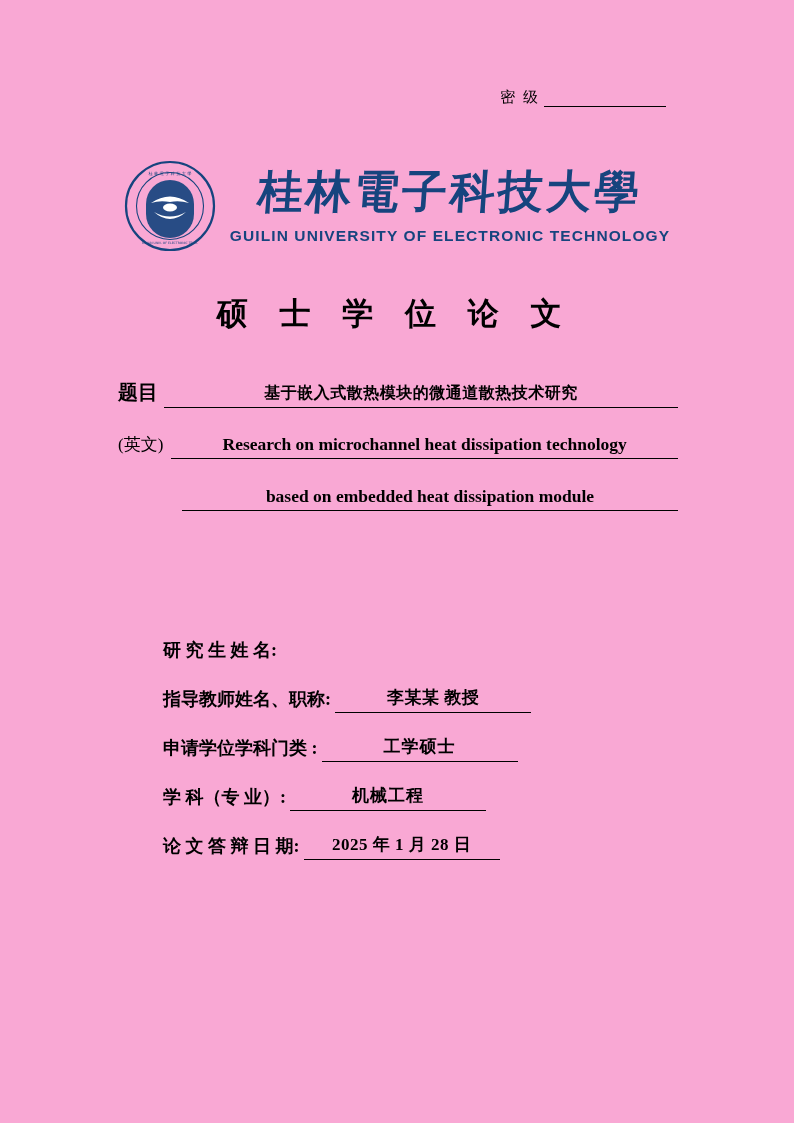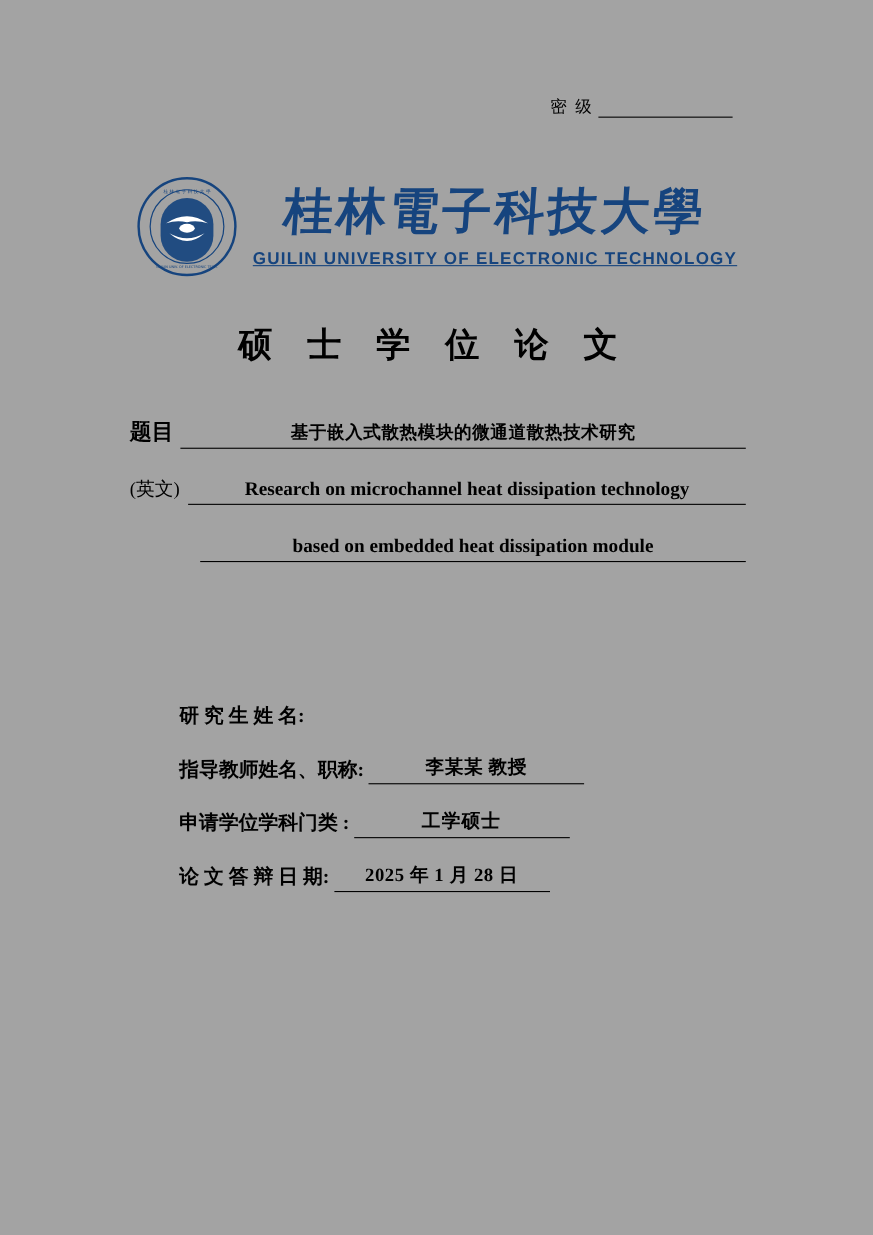--- a/index.html
+++ b/index.html
@@ -14,21 +14,21 @@
     font-family: "Liberation Serif", "DejaVu Serif", serif;
     color: #000000;
     overflow: hidden;
   }
 
   .page {
     position: absolute;
     left: 0; top: 0;
     width: 794px;
     height: 1123px;
-    background: #a3a3a3;
+    background: #f9a8d4;
   }
 
   
   .secrecy-row {
     position: absolute;
     top: 88px;
     right: 128px;
     display: flex;
     align-items: flex-end;
     font-size: 15px;
@@ -81,21 +81,20 @@
     transform: skewX(-4deg);
   }
   .univ-en {
     font-family: "Liberation Sans", sans-serif;
     font-size: 15.5px;
     font-weight: bold;
     color: #16447e;
     letter-spacing: 1.1px;
     margin-top: 8px;
     white-space: nowrap;
-    text-decoration: underline;
   }
 
   
   .degree-type {
     position: absolute;
     top: 293px;
     left: 0;
     width: 790px;
     text-align: center;
     font-size: 31px;
@@ -259,20 +258,24 @@
     <div class="field-row">
       <span class="field-label">指导教师姓名、职称:</span>
       <span class="field-value">李某某  教授</span>
     </div>
 
     <div class="field-row">
       <span class="field-label">申请学位学科门类  :</span>
       <span class="field-value sp-sm">工学硕士</span>
     </div>
 
+    <div class="field-row">
+      <span class="field-label">学  科（专    业）:</span>
+      <span class="field-value sp-sm">机械工程</span>
+    </div>
 
     <div class="field-row">
       <span class="field-label">论 文 答  辩 日 期:</span>
       <span class="field-value">2025 年 1 月 28 日</span>
     </div>
 
   </div>
 
 </div>
 

